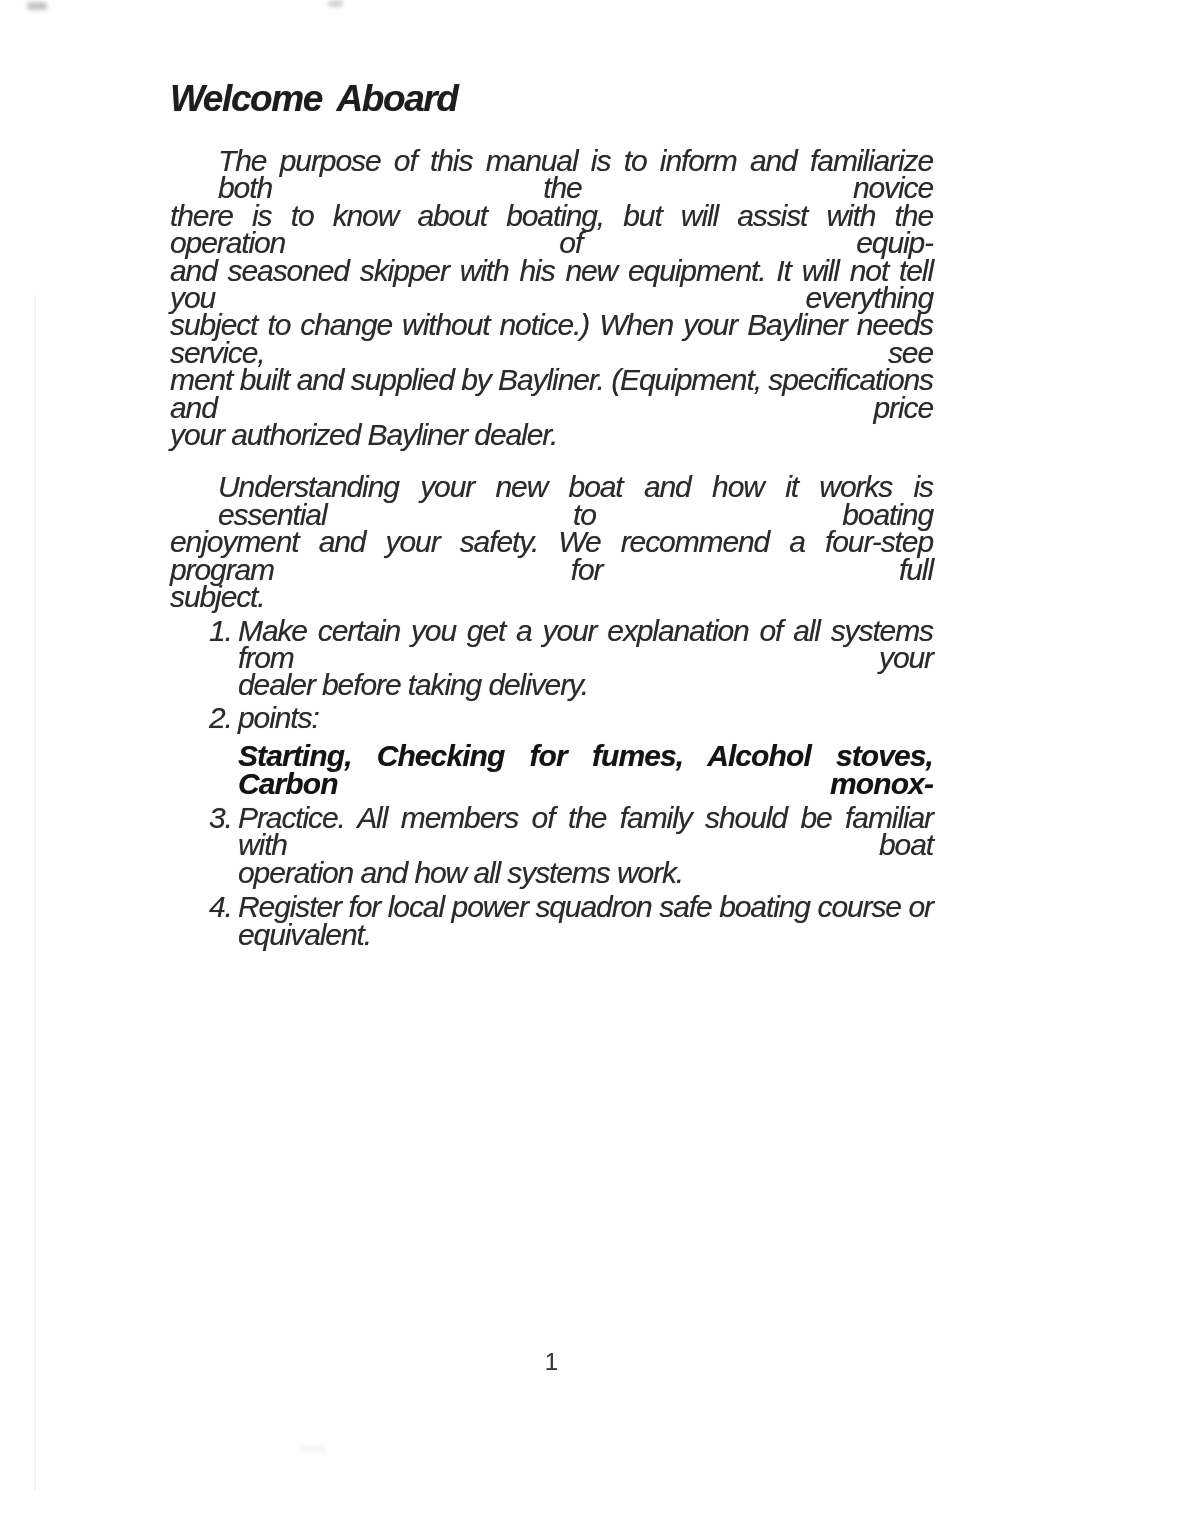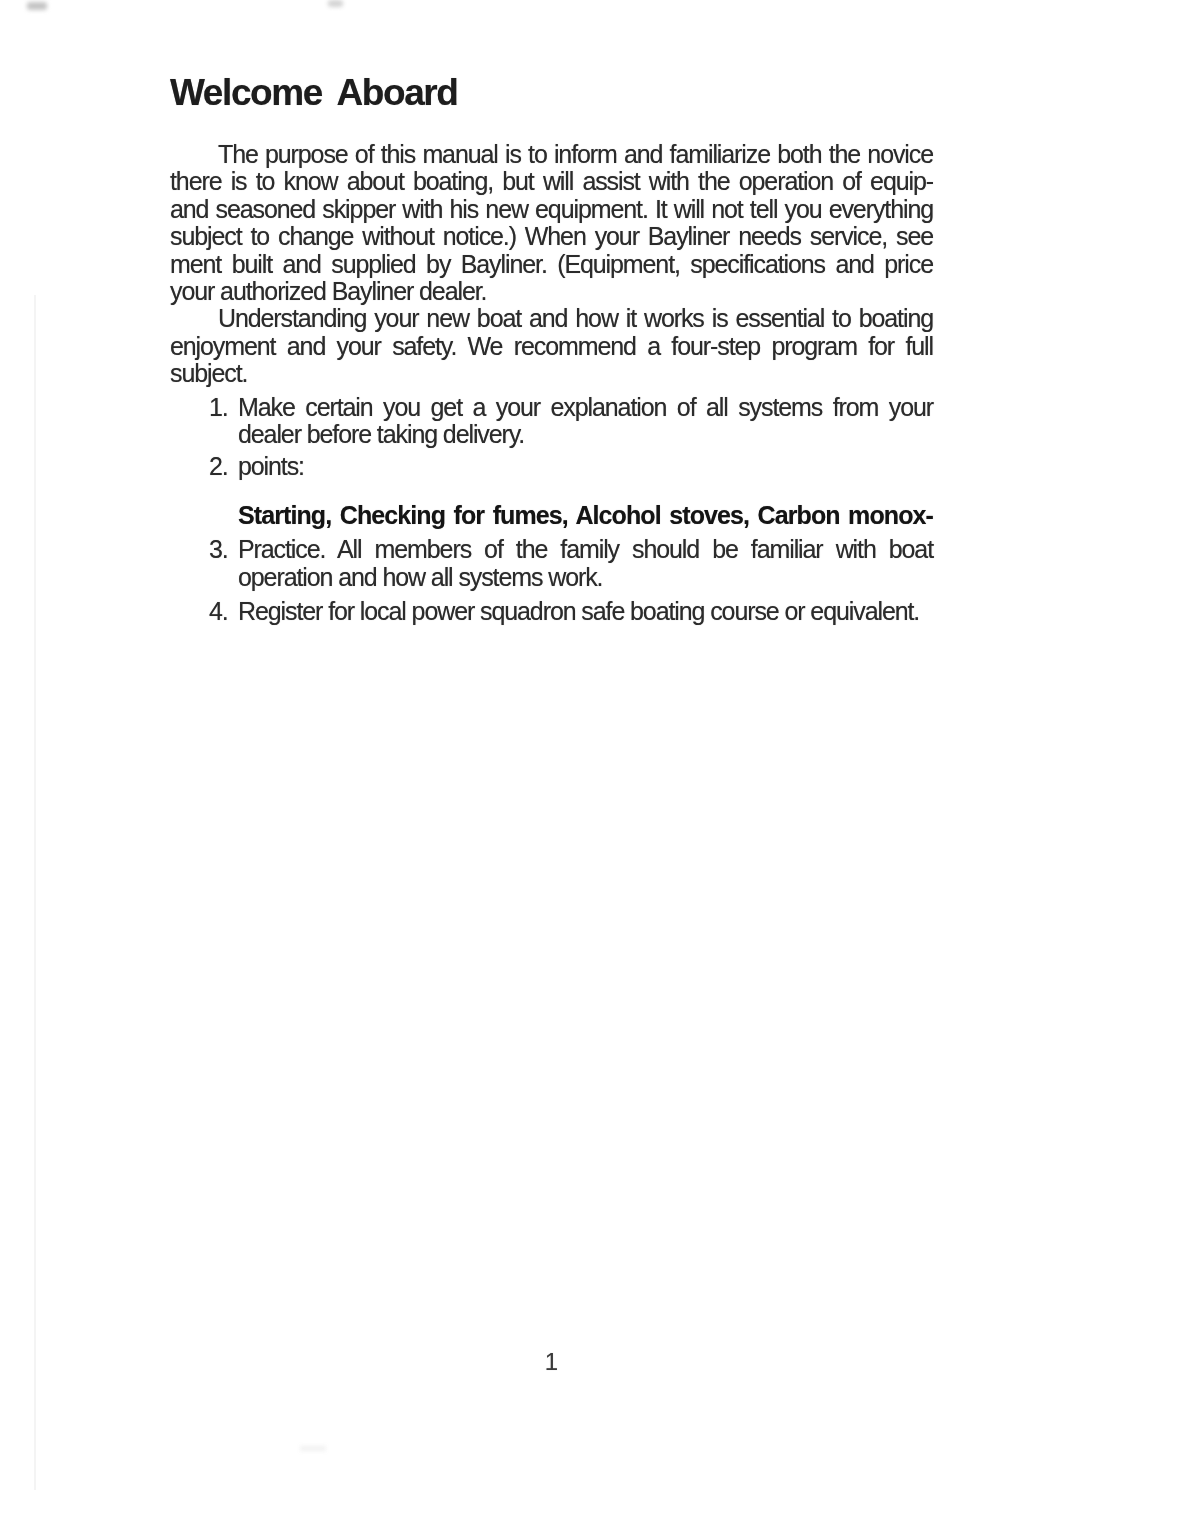--- a/index.html
+++ b/index.html
@@ -27,54 +27,55 @@
     filter: blur(0.6px);
   }
   #scan-speck {
     position: absolute; left: 300px; top: 1446px; width: 26px; height: 5px;
     background: rgba(120,120,120,0.10); filter: blur(2px);
   }
 
   
   #content {
     position: absolute;
-    left: 170px; top: 70px; width: 763px;
+    left: 170px; top: 76px; width: 763px;
     text-shadow: 0 0 0.7px rgba(45,45,45,0.55);
+    font-style: italic;
   }
   h1#title {
     font-size: 37px;
     font-weight: bold;
     color: #1d1d1d;
     letter-spacing: -1.4px;
     word-spacing: 7px;
     line-height: 46px;
     height: 46px;
   }
   .para, .list-item, .emphasis {
-    font-size: 25px;
+    font-size: 30px;
     letter-spacing: -1.1px;
     line-height: 27.4px;
   }
   .line { text-align: justify; min-height: 27.4px; }
   .line.just { text-align-last: justify; }
   .para.indent-first .line:first-child { padding-left: 48px; }
 
   #p1 { margin-top: 25px; }
-  #p2 { }
+  #p2 { margin-top: 25px; }
 
   .list-item { display: flex; padding-left: 39px; }
   .list-item .num { width: 29px; flex: 0 0 29px; }
   .list-item .item-lines { flex: 1 1 auto; min-width: 0; }
   #item-1 { margin-top: 6px; }
   #item-2 { margin-top: 5px; }
   #item-3 { margin-top: 7px; }
   #item-4 { margin-top: 7px; }
 
   .emphasis {
-    margin-top: 21px;
+    margin-top: 11px;
     margin-left: 68px;
     font-weight: bold;
     color: #141414;
     letter-spacing: -0.9px;
   }
 
   #page-number {
     position: absolute;
     left: 170px; top: 1348px; width: 763px;
     text-align: center;

